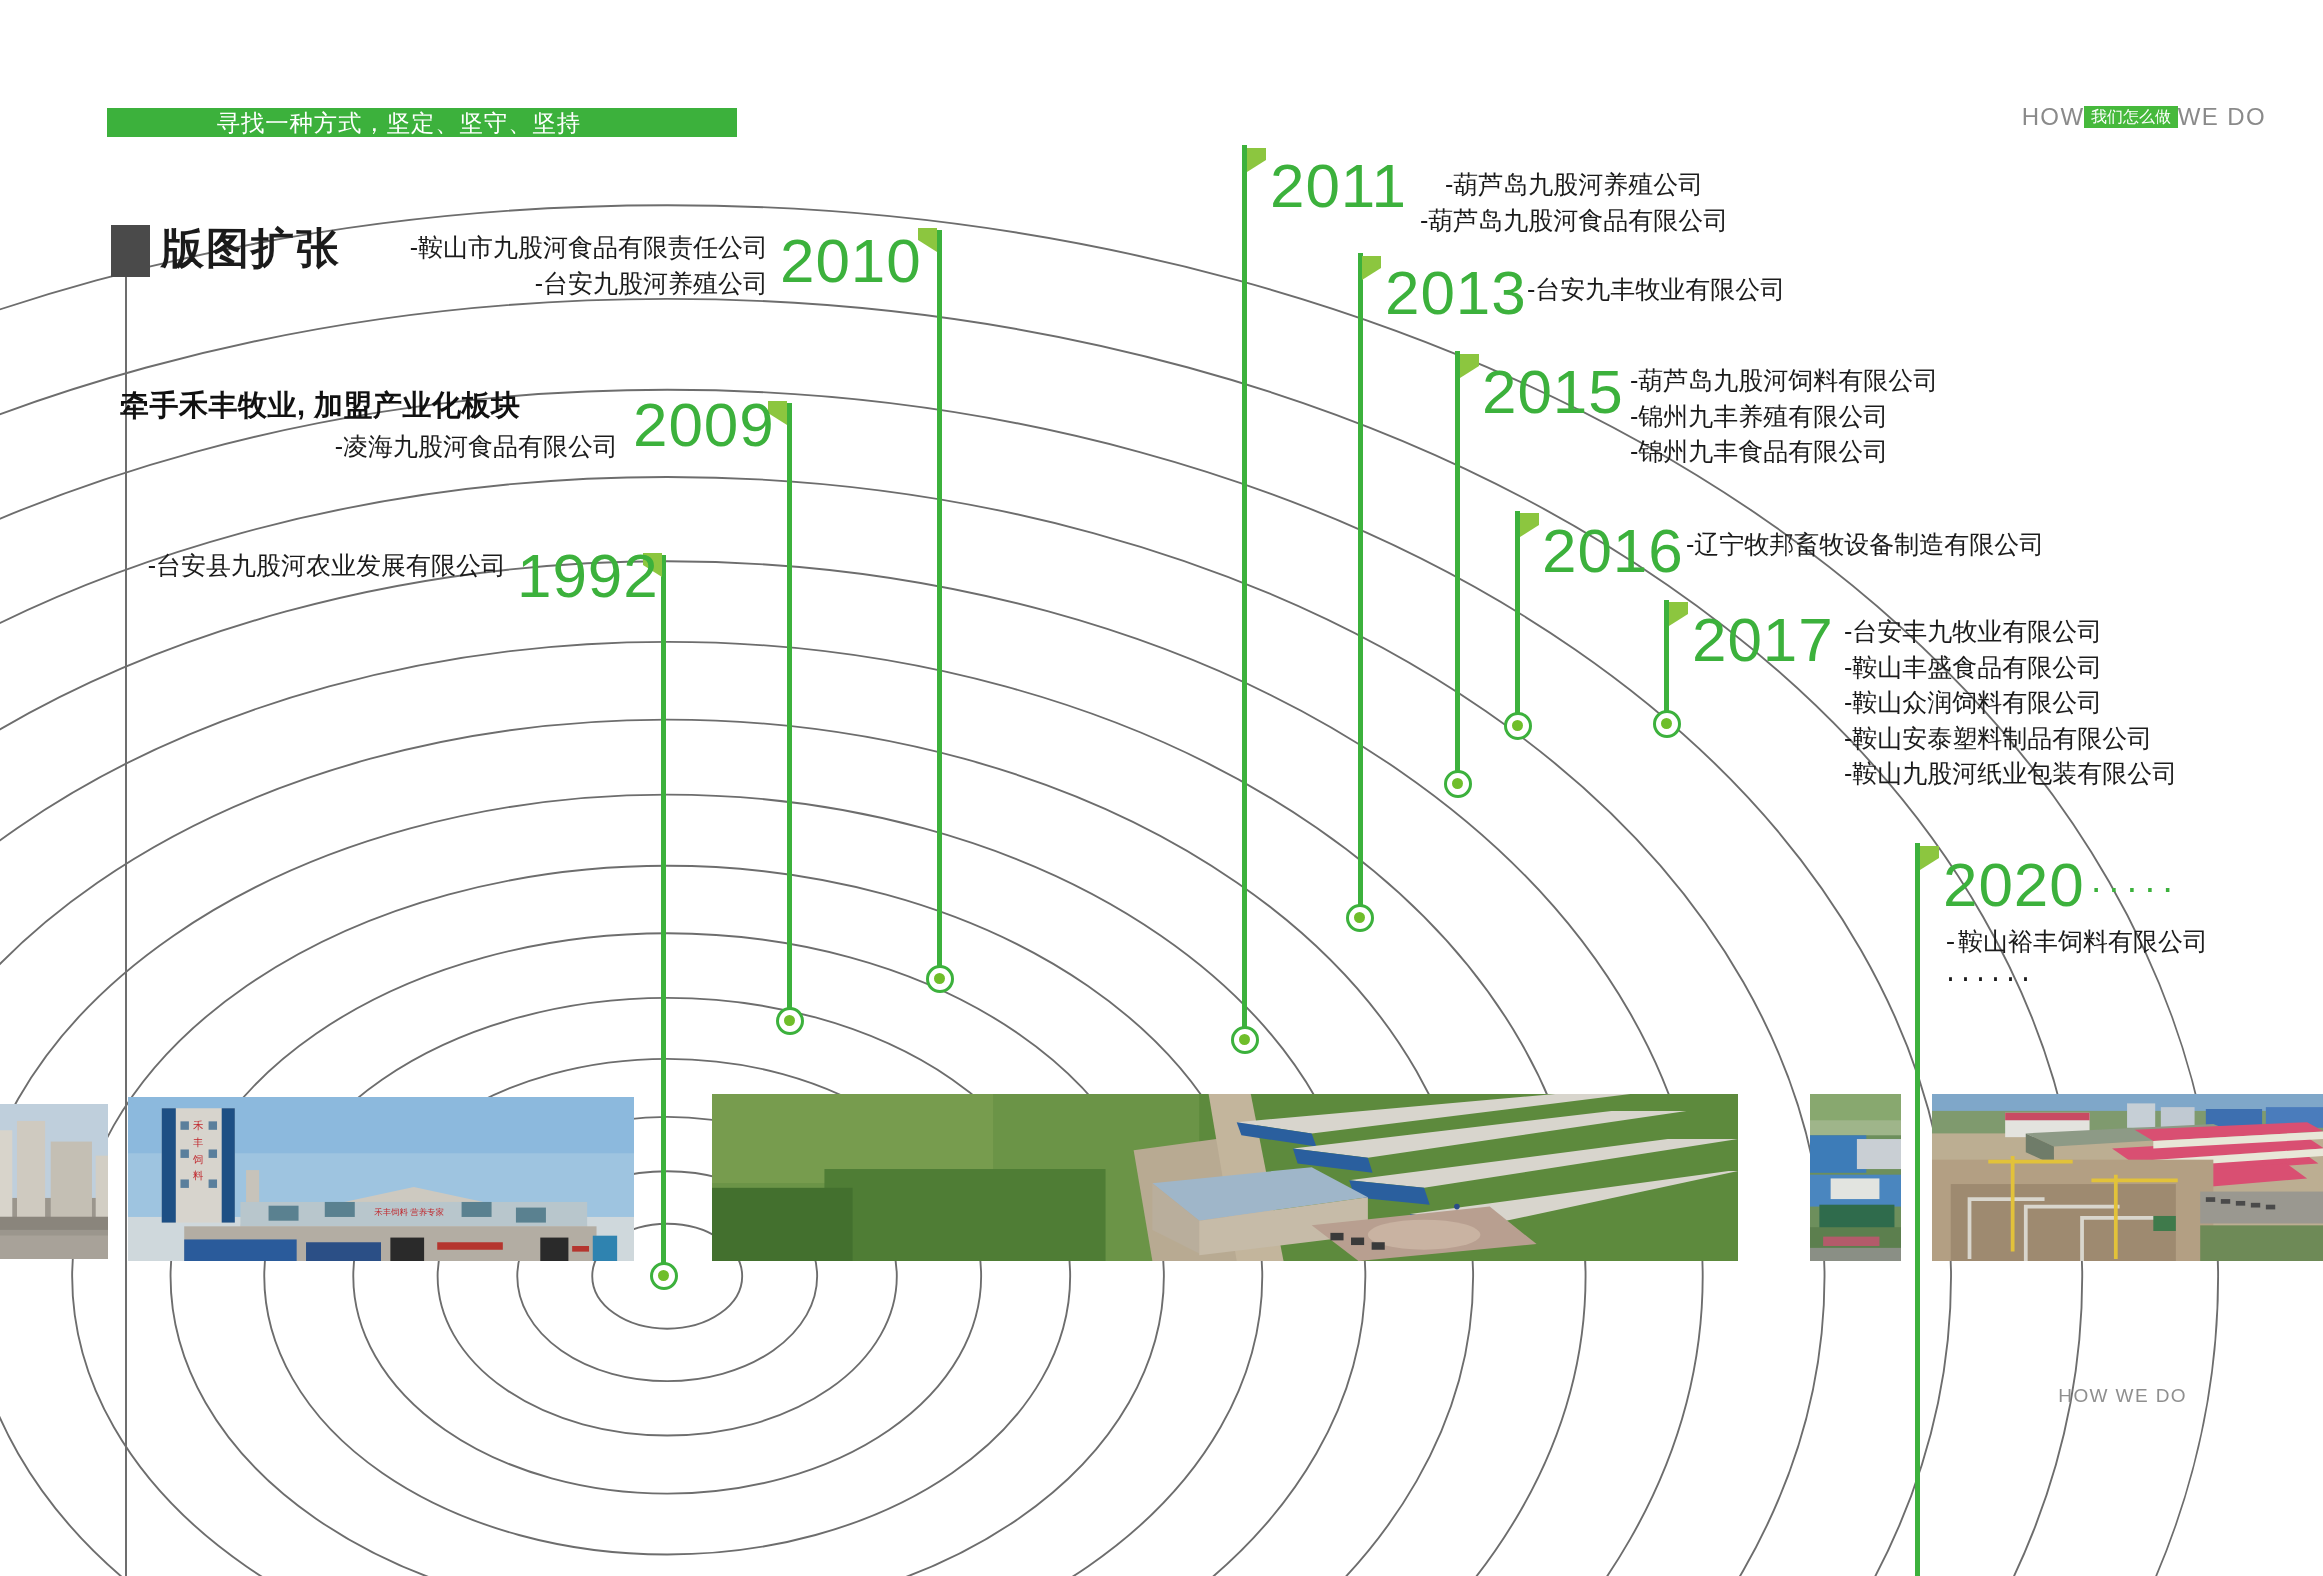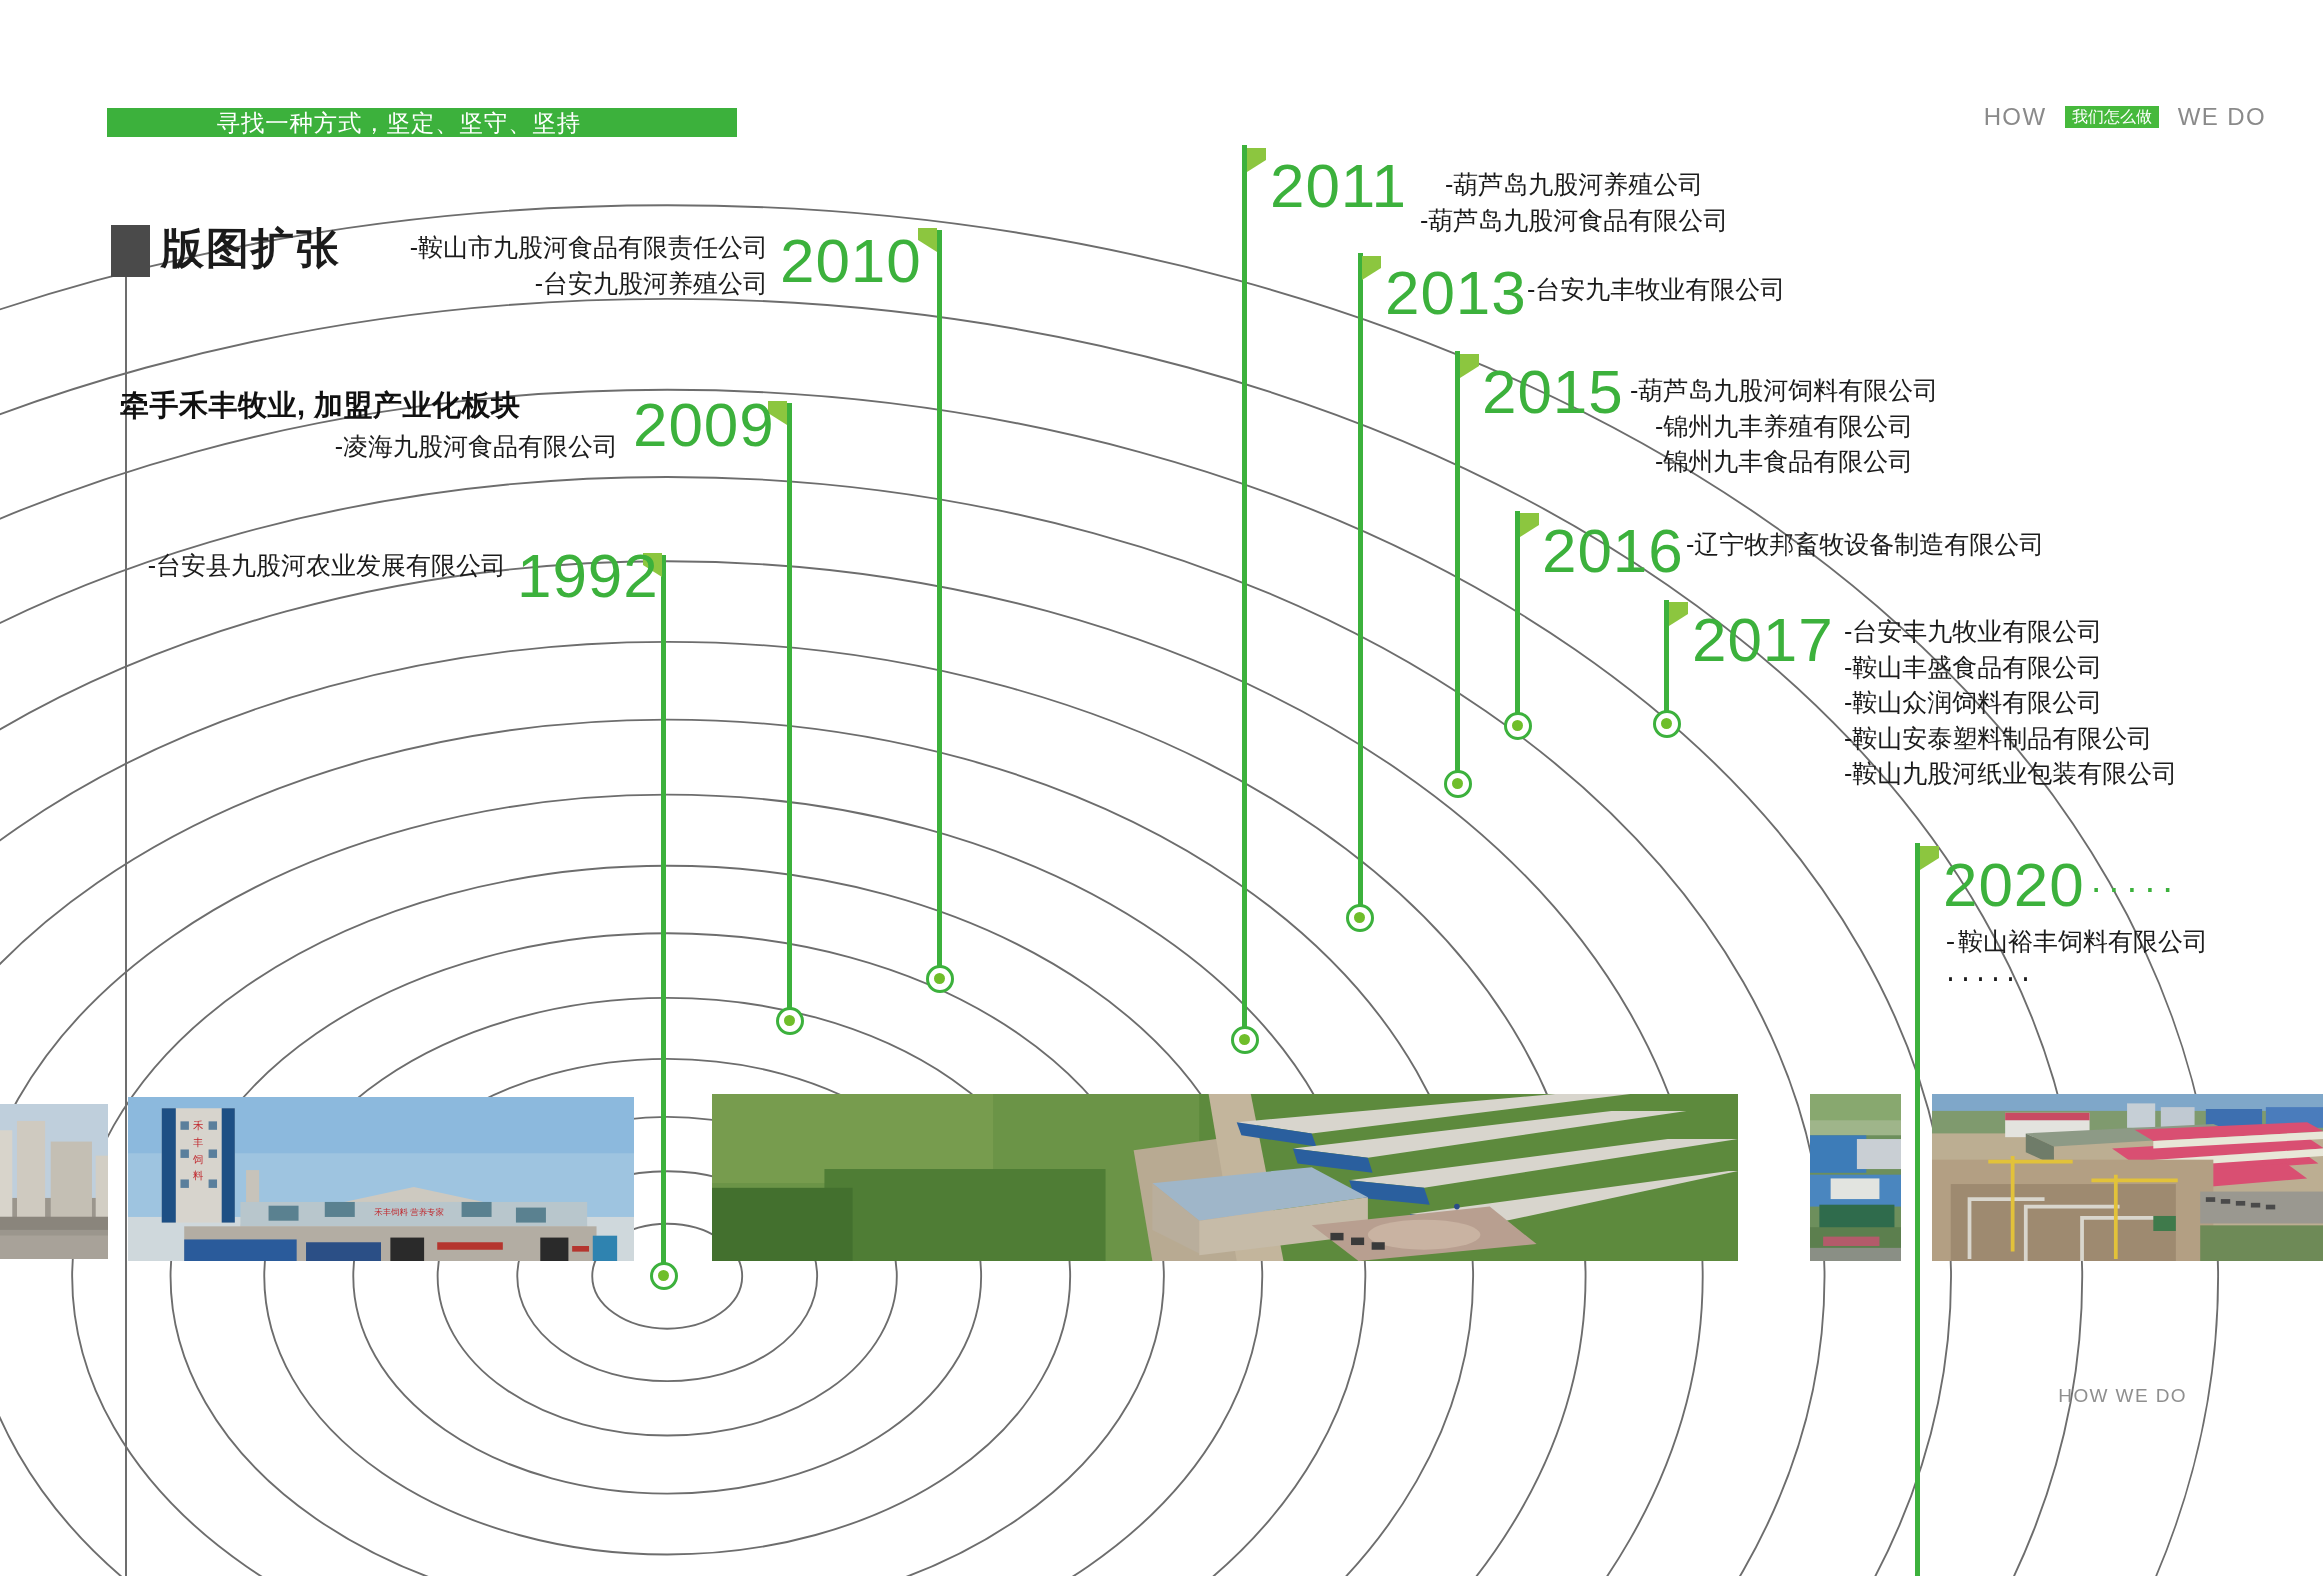--- a/index.html
+++ b/index.html
@@ -38,21 +38,21 @@
     font-size:23.4px;
     letter-spacing:0.9px;
   }
 
   
   #hdr-right{
     position:absolute;
     right:58px; top:103px;
     display:flex;
     align-items:center;
-    gap:19px;
+    gap:0;
     color:#8a8a8a;
     font-size:24px;
     letter-spacing:1.4px;
   }
   #hdr-right .cn{
     background:#46b93c;
     color:#ffffff;
     font-size:16px;
     padding:2.8px 6.6px 3.7px 6.6px;
     letter-spacing:0;
@@ -242,21 +242,21 @@
   <div class="dot" style="left:1346px; top:904px;"></div>
   <div class="year" style="left:1385px; top:262px;">2013</div>
   <div class="entries" style="left:1527px; top:272px;">
     <div>-台安九丰牧业有限公司</div>
   </div>
 
   <div class="pole" style="left:1455px; top:351px; height:431px;"></div>
   <div class="flag right" style="left:1460px; top:354px;"></div>
   <div class="dot" style="left:1444px; top:770px;"></div>
   <div class="year" style="left:1482px; top:361px;">2015</div>
-  <div class="entries" style="left:1630px; top:373px;text-align:center;">
+  <div class="entries" style="left:1630px; top:363px;">
     <div>-葫芦岛九股河饲料有限公司</div>
     <div>-锦州九丰养殖有限公司</div>
     <div>-锦州九丰食品有限公司</div>
   </div>
 
   <div class="pole" style="left:1515px; top:511px; height:208px;"></div>
   <div class="flag right" style="left:1520px; top:513px;"></div>
   <div class="dot" style="left:1504px; top:712px;"></div>
   <div class="year" style="left:1542px; top:520px;">2016</div>
   <div class="entries" style="left:1686px; top:527px;">

